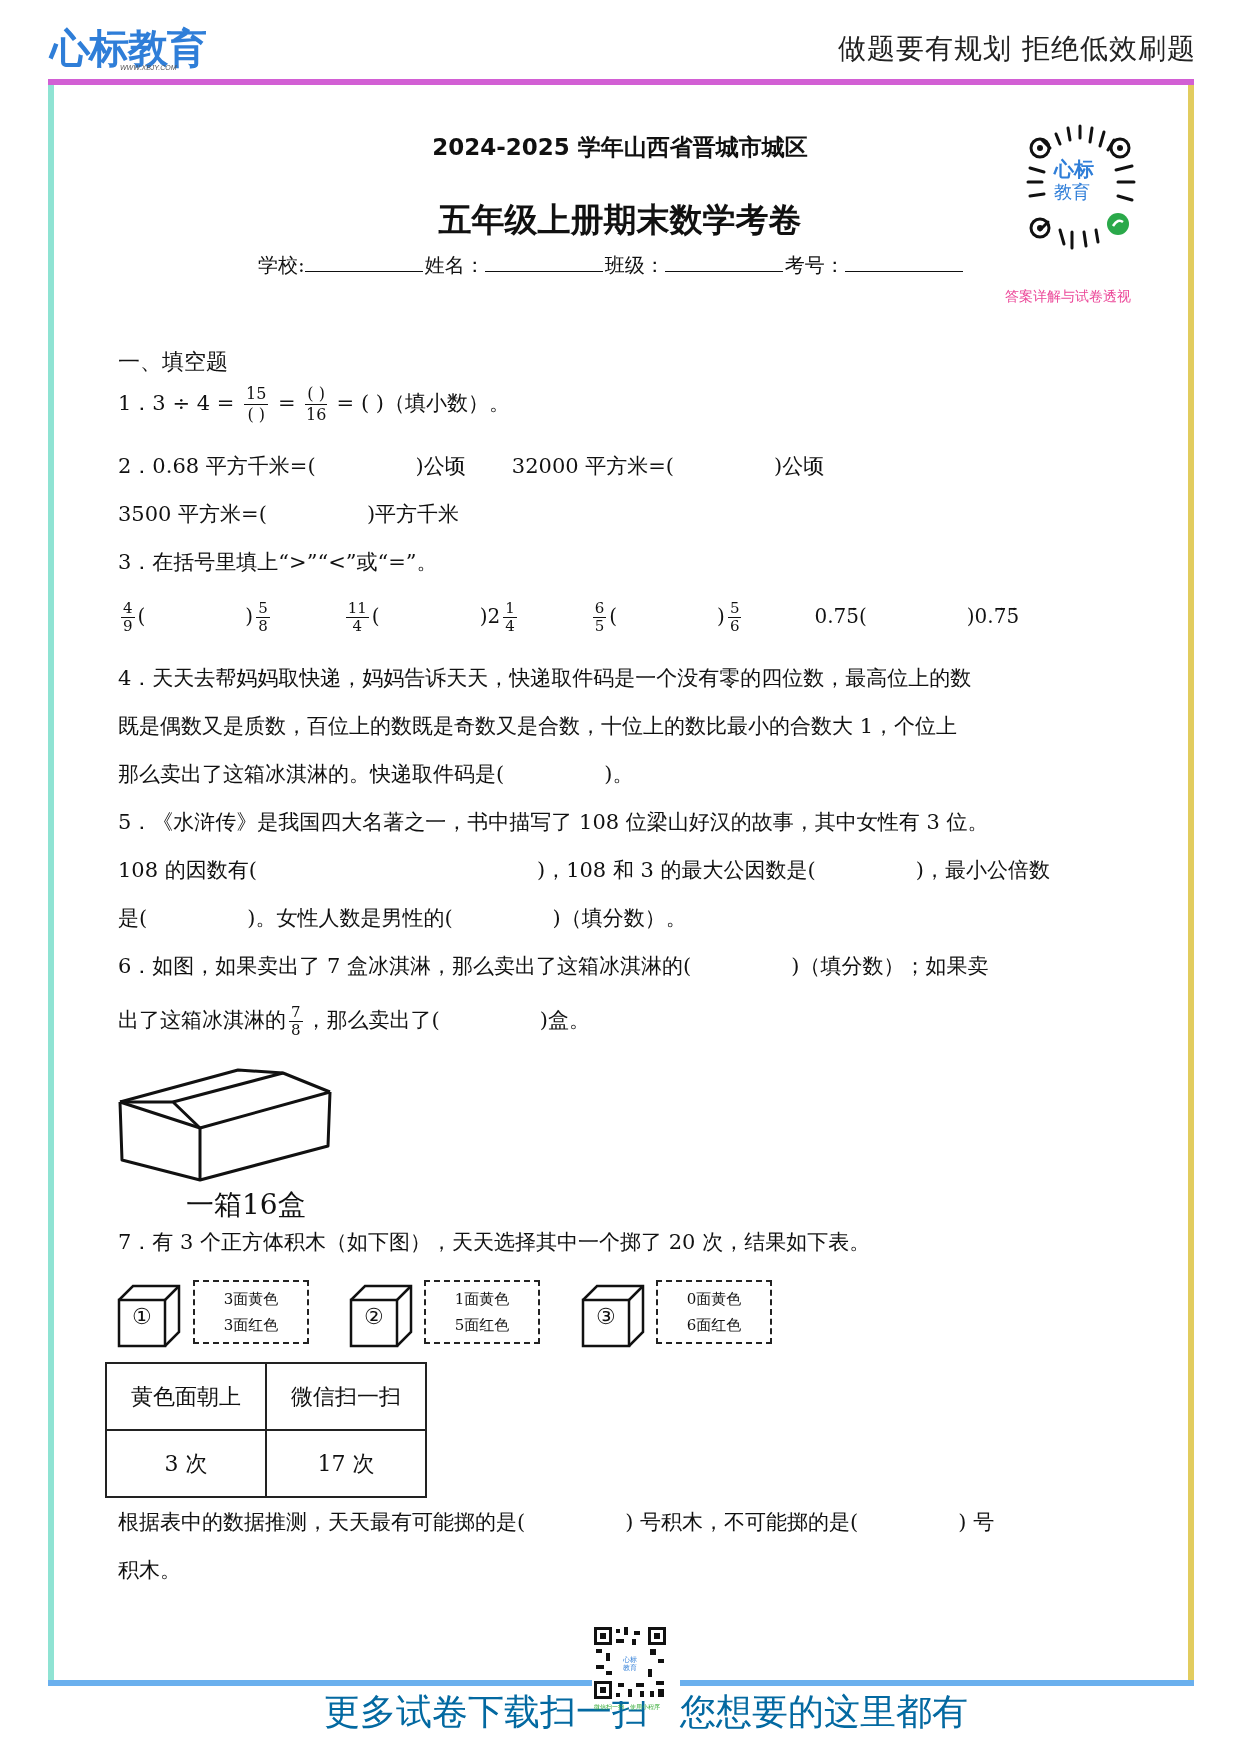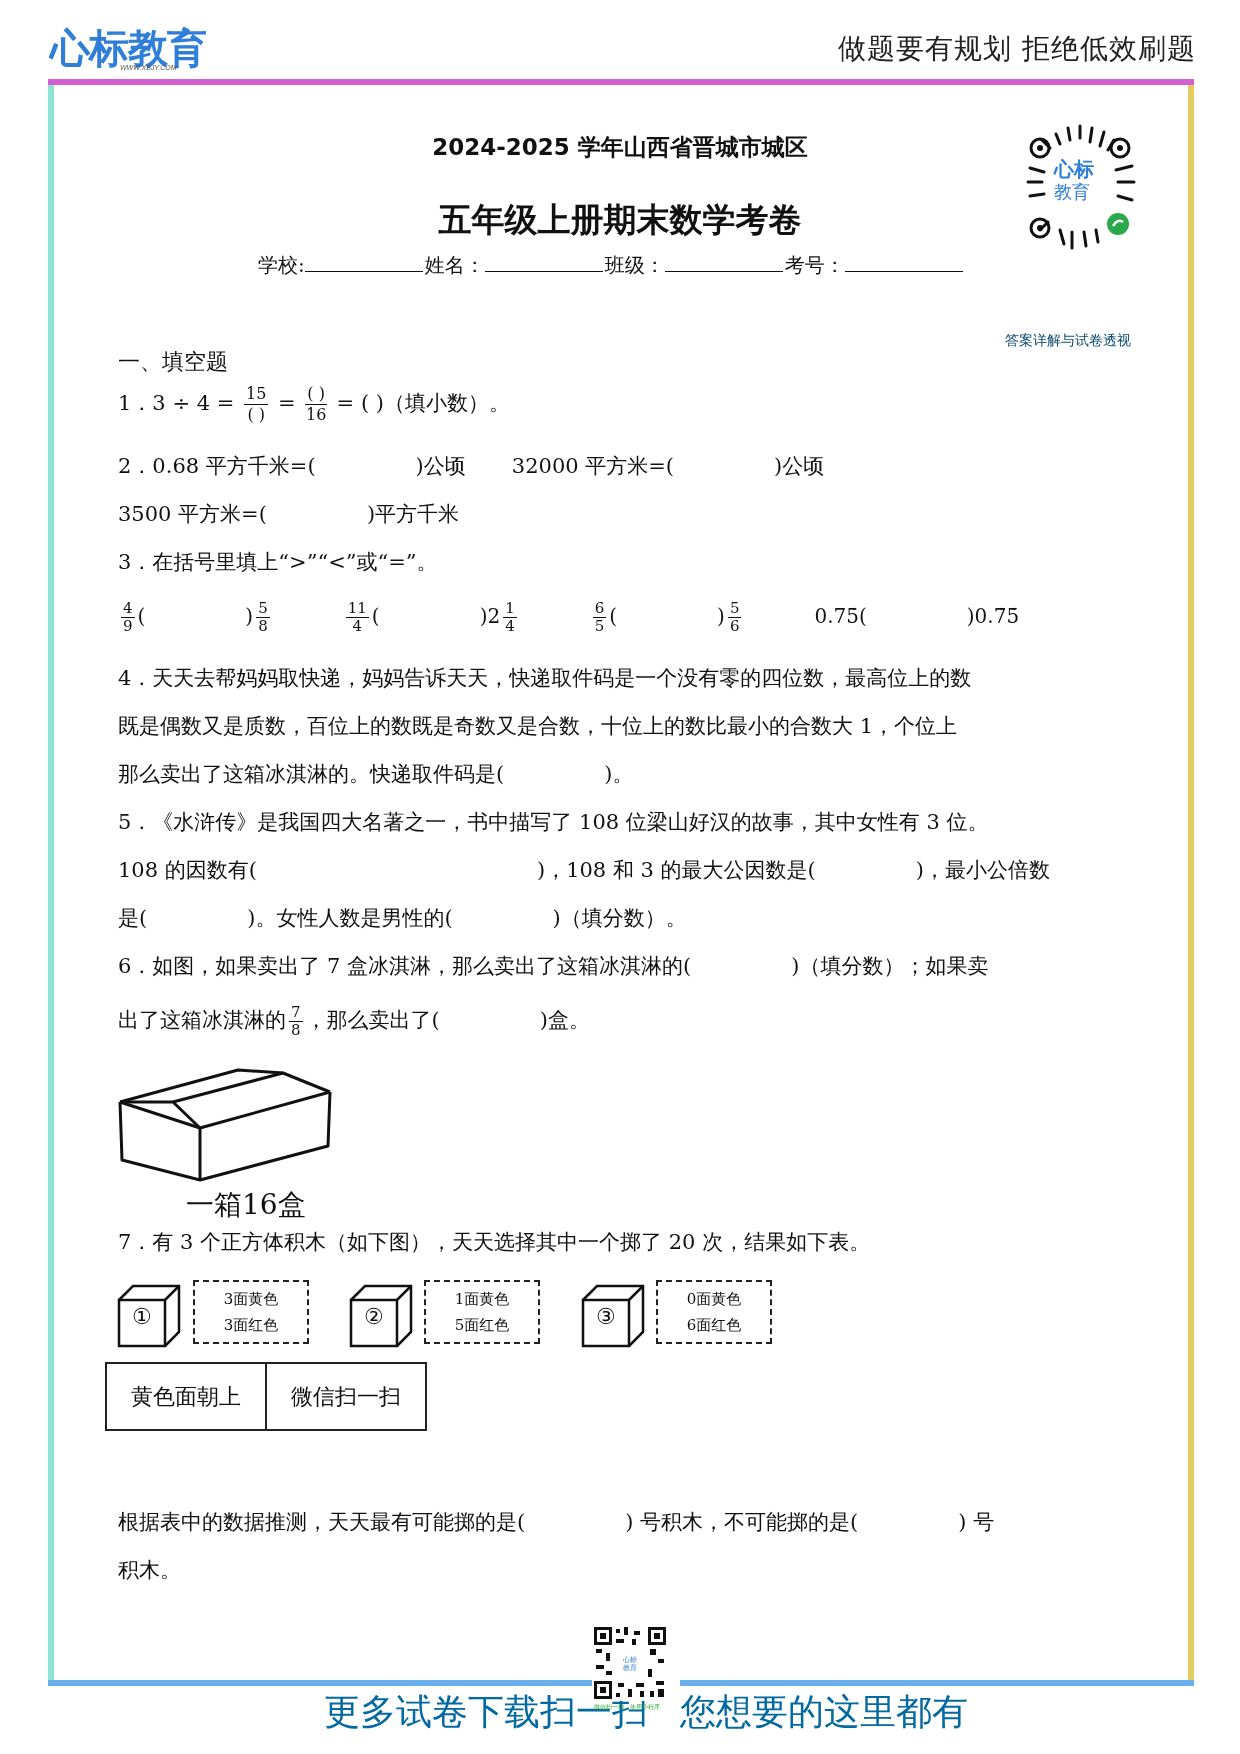--- a/index.html
+++ b/index.html
@@ -11,21 +11,21 @@
   .bar-top { left:48px; top:79px; width:1146px; height:6px; background:#d25fd4; }
   .bar-left { left:48px; top:85px; width:6px; height:1600px; background:#8fe3d3; }
   .bar-right { left:1188px; top:85px; width:6px; height:1600px; background:#e2cc5f; }
   .bar-bottom-l { left:48px; top:1680px; width:550px; height:6px; background:#6ab0ee; }
   .bar-bottom-r { left:680px; top:1680px; width:514px; height:6px; background:#6ab0ee; }
   .title1 { left:0; width:1240px; top:132px; text-align:center; font-size:23px; font-weight:bold; font-family:"DejaVu Sans","Liberation Sans",sans-serif; }
   .title2 { left:0; width:1240px; top:198px; text-align:center; font-size:33px; font-weight:bold; font-family:"DejaVu Sans","Liberation Sans",sans-serif; }
   .info-row { left:258px; top:252px; font-size:20px; }
   .info-row .blank { display:inline-block; border-bottom:1.5px solid #111; width:118px; height:18px; margin-right:2px; }
   .qr-top { left:1010px; top:118px; width:140px; height:140px; }
-  .qr-caption { left:1005px; top:288px; font-family:"DejaVu Sans",sans-serif; font-size:14px; color:#0c4a6e;margin-top:44px; }
+  .qr-caption { left:1005px; top:288px; font-family:"DejaVu Sans",sans-serif; font-size:14px; color:#ec4899; }
   .section { left:118px; top:347px; font-size:22px; font-weight:normal; font-family:"DejaVu Sans",sans-serif; }
   .line { left:118px; font-size:21px; white-space:nowrap; }
   .frac { display:inline-block; vertical-align:middle; text-align:center; font-size:15px; line-height:17px; margin:0 3px; }
   .frac .num { display:block; border-bottom:1.5px solid #111; padding:0 2px; }
   .frac .den { display:block; }
   .frac.big { font-size:16px; line-height:20px; }
   .gap { display:inline-block; }
   .box-cap { left:186px; top:1186px; font-size:28px; }
   .cube { position:absolute; }
   .dashbox { position:absolute; border:2px dashed #222; font-size:15px; line-height:26px; text-align:center; padding:4px 0; }
@@ -185,20 +185,24 @@
 <div class="dashbox" style="left:656px;top:1280px;width:112px;">
     <div>0面黄色</div>
     <div>6面红色</div>
   </div>
 
 <table class="res">
   <tbody>
       <tr>
     <td>黄色面朝上</td>
     <td>微信扫一扫</td>
+  </tr>
+  <tr>
+    <td>3 次</td>
+    <td>17 次</td>
   </tr>
 </tbody>
   </table>
 
 <div class="abs line" style="top:1508px;">
   <span>根据表中的数据推测，天天最有可能掷的是(</span><span class="gap" style="width:100px"></span><span>) 号积木，不可能掷的是(</span><span class="gap" style="width:100px"></span><span>) 号</span>
 </div>
 <div class="abs line" style="top:1556px;">积木。</div>
 
 <div class="abs bottom-text" style="left:324px;">更多试卷下载扫一扫</div>

